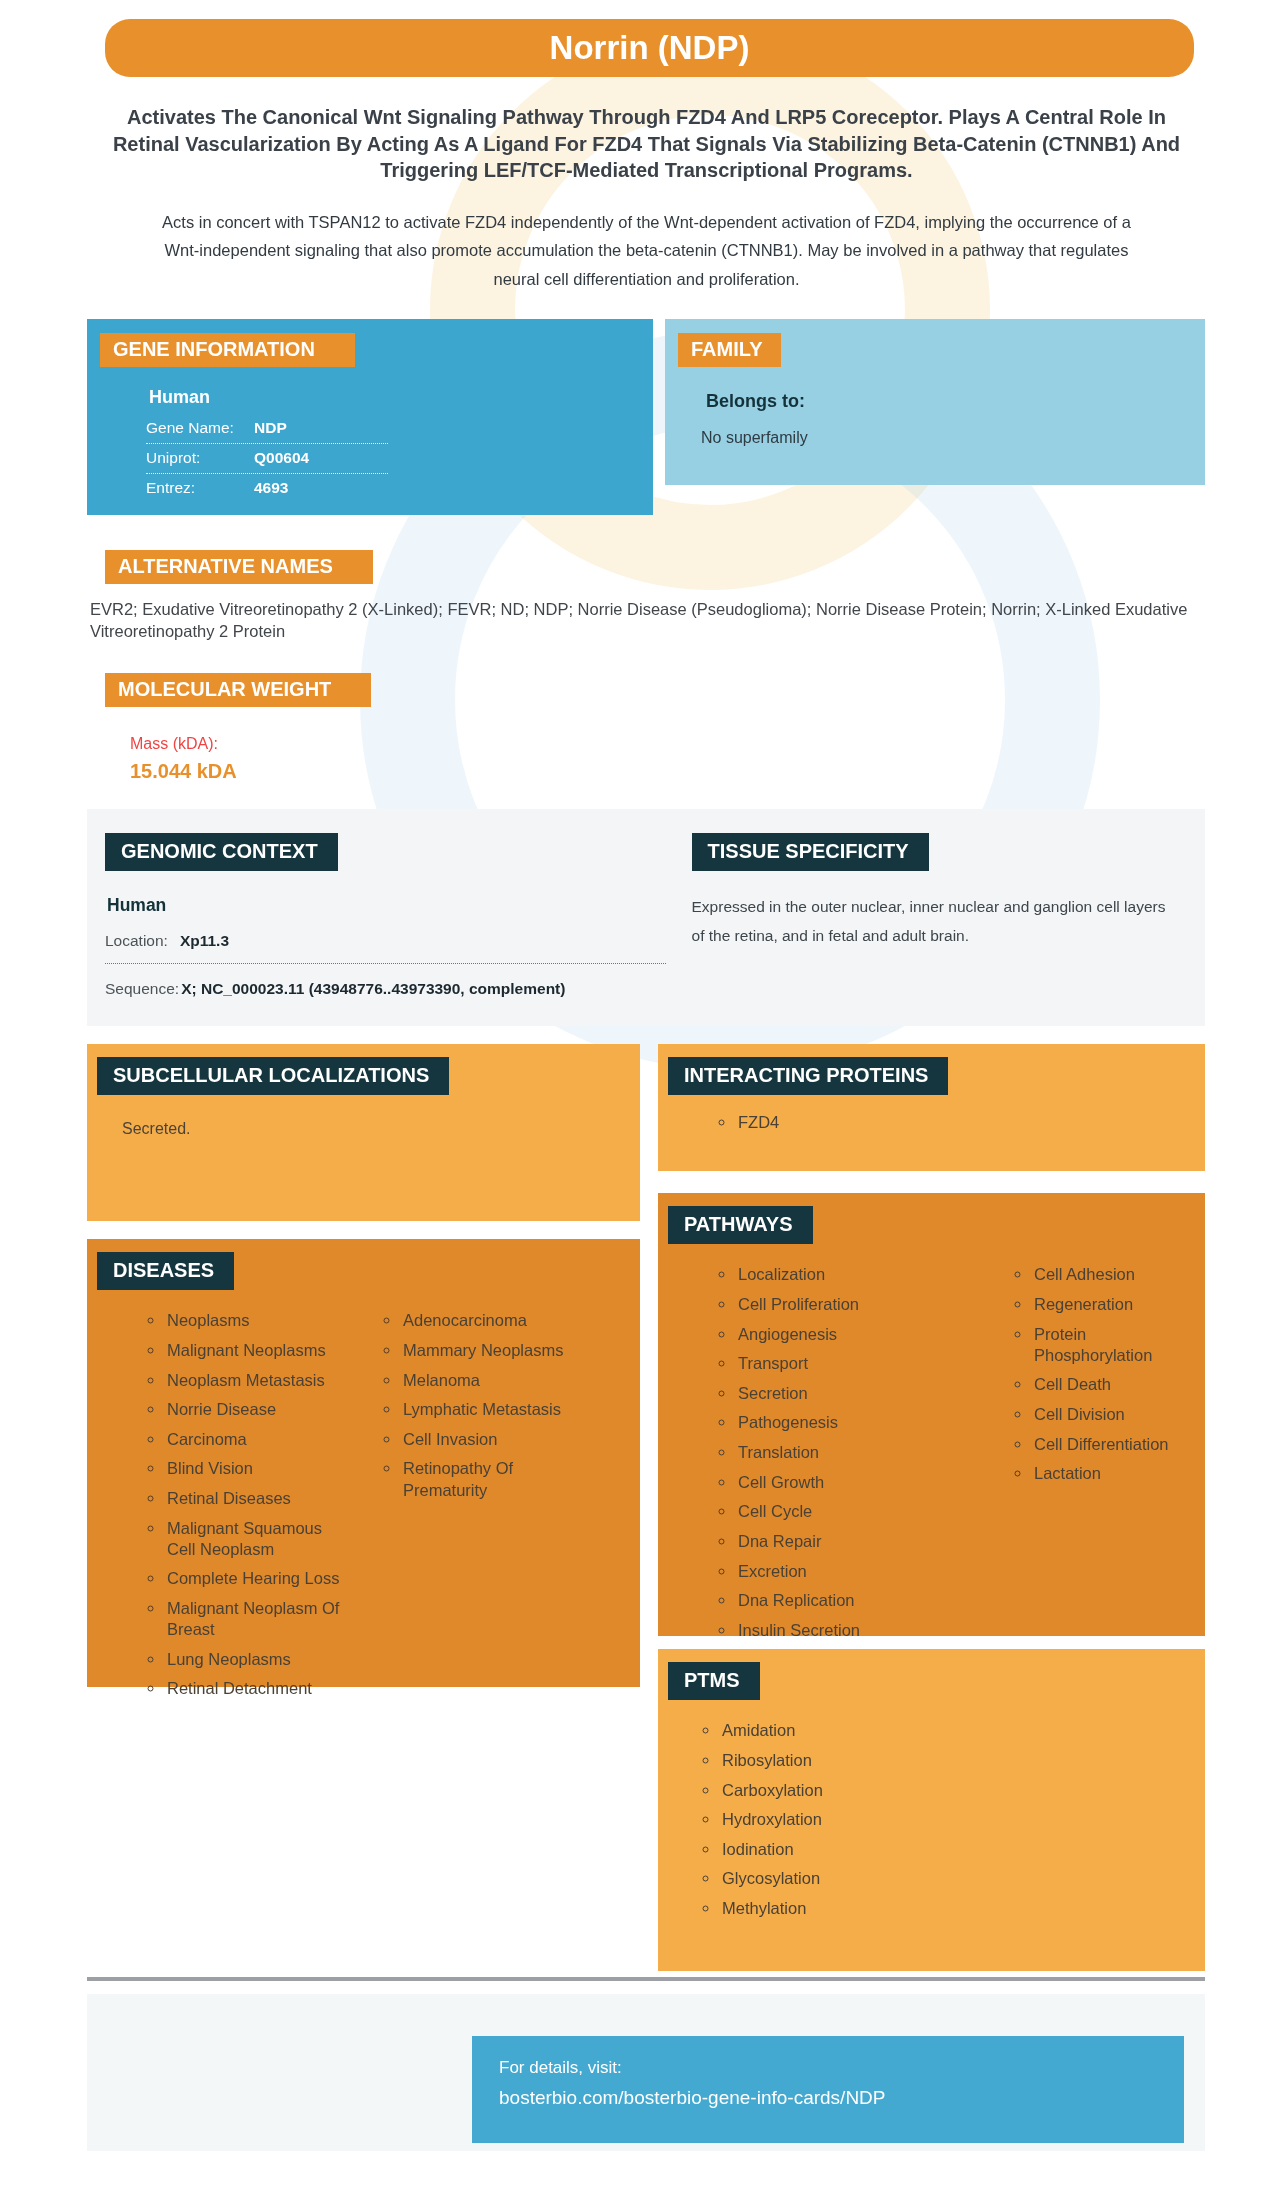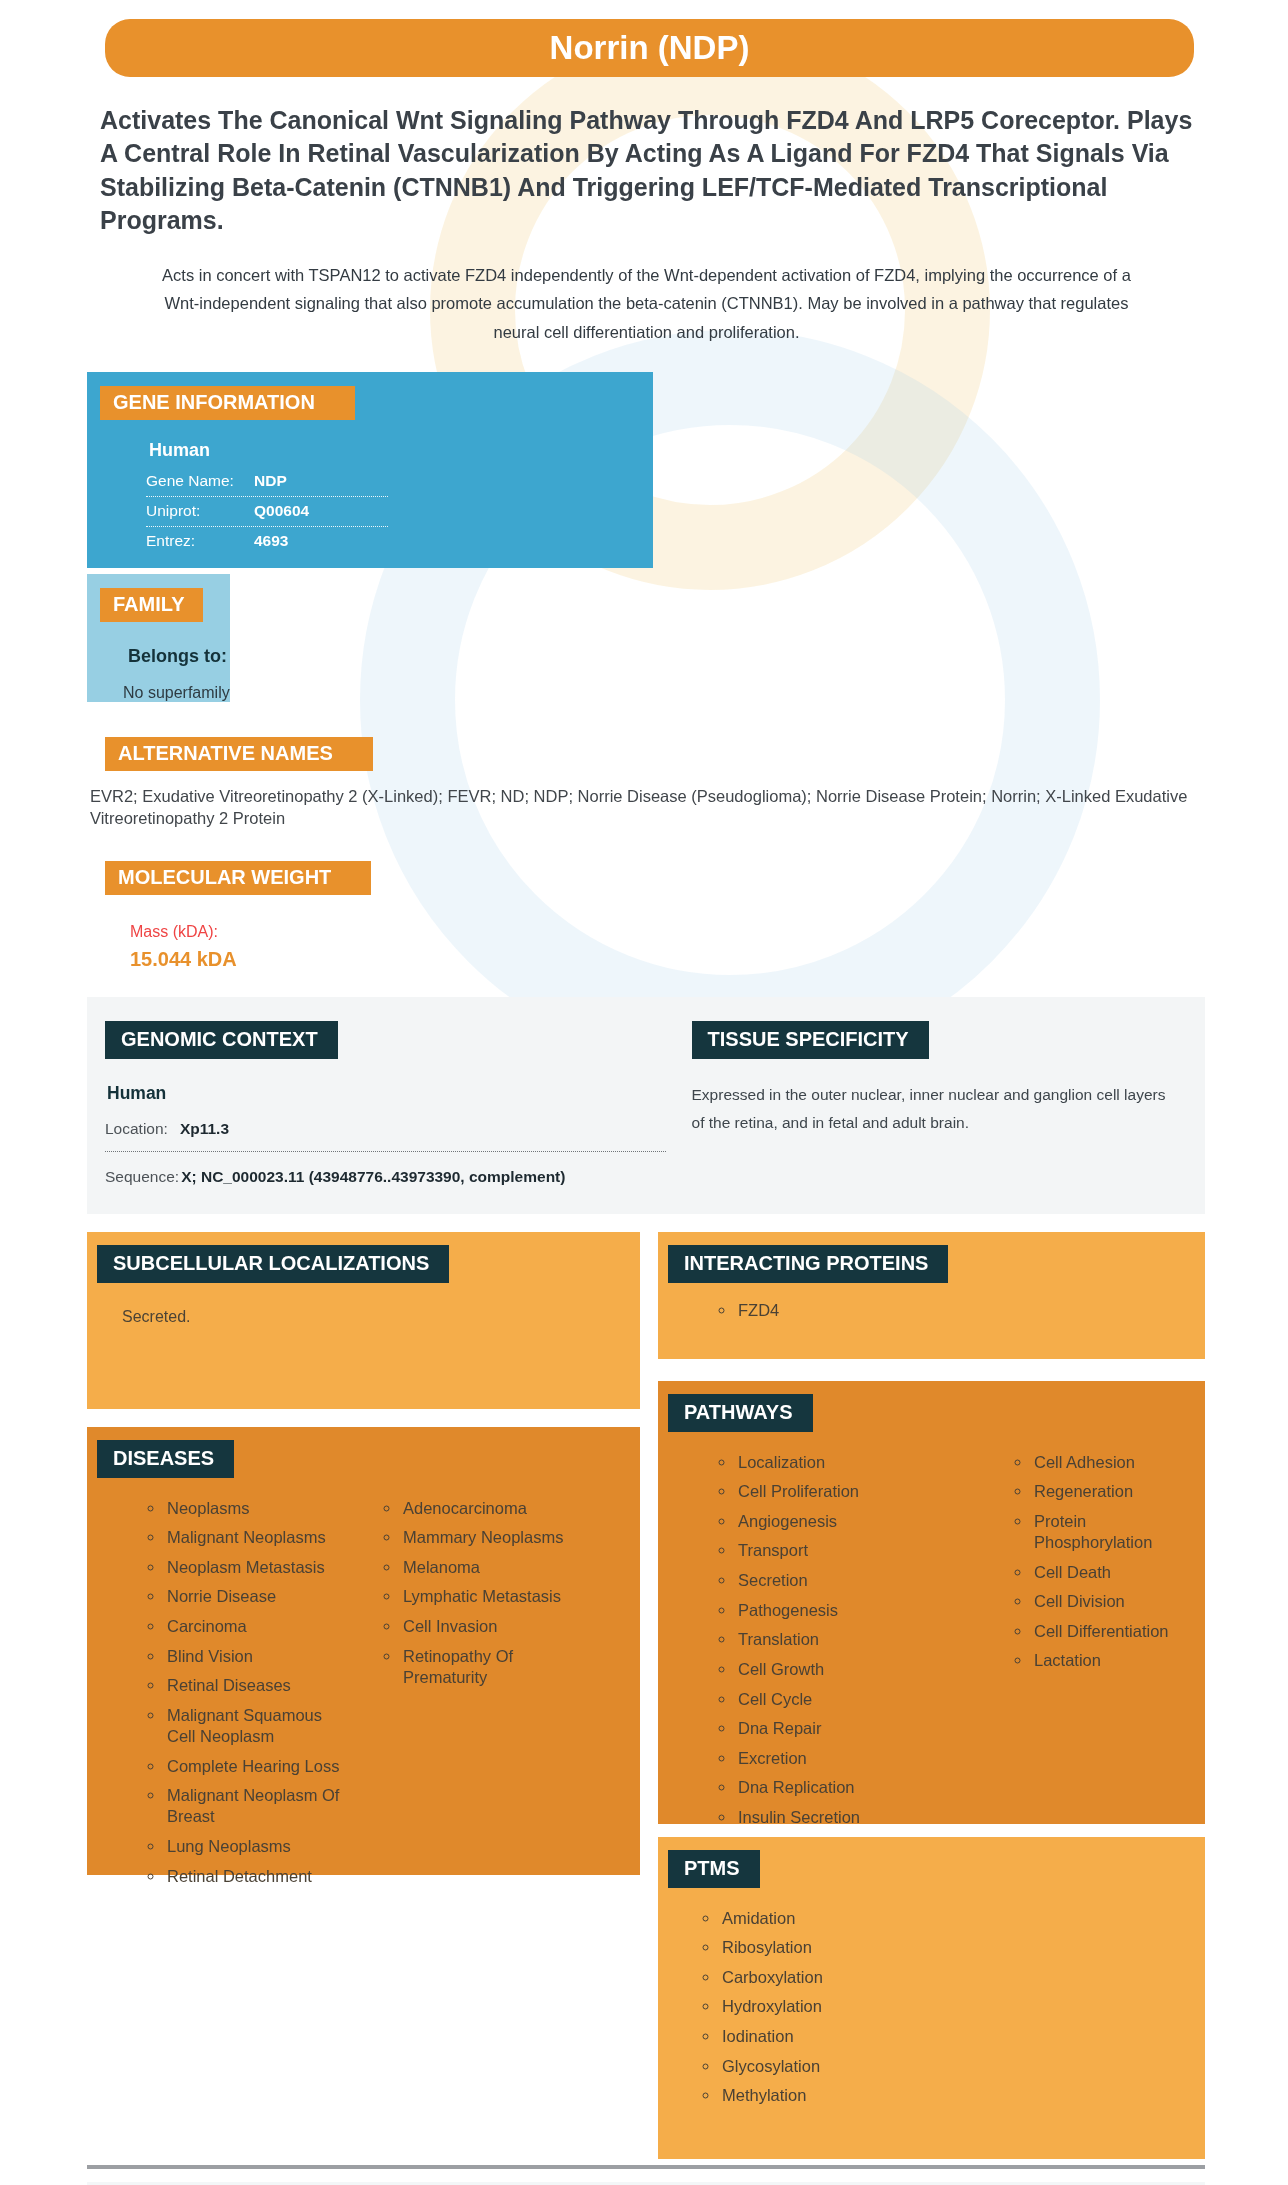--- a/index.html
+++ b/index.html
@@ -17,42 +17,42 @@
   .content { position: relative; z-index: 1; }
 
   
   .banner {
     margin: 19px 94px 0 105px; height: 58px;
     color: #fff; font-weight: bold; font-size: 33px;
     text-align: center; line-height: 58px;
   }
   .headline {
     margin: 27px 95px 0 100px;
-    font-size: 25px; font-weight: bold; color: #3a4148;
-    text-align: left; line-height: 1.33;
+    font-size: 20px; font-weight: bold; color: #3a4148;
+    text-align: center; line-height: 1.33;
   }
   .desc {
     margin: 24px 150px 0 155px;
     font-size: 16.5px; color: #333b42;
     text-align: center; line-height: 1.72;
   }
 
   
   .lbl-orange {
     display: inline-block; color: #fff; font-weight: bold; font-size: 20px;
     padding: 5px 40px 6px 13px;
   }
   .lbl-orange.pr-sm { padding-right: 18px; }
   .lbl-dark {
     display: inline-block; color: #fff; font-weight: bold; font-size: 20px;
     padding: 7px 20px 8px 16px;
   }
 
   
-  .top-row { display: flex; margin: 26px 83px 0 87px; gap: 6px; align-items: flex-start; flex-direction: column; }
+  .top-row { display: flex; margin: 26px 83px 0 87px; gap: 12px; align-items: flex-start; }
   .gene-box { width: 566px; height: 196px; }
   .gene-box .lbl-orange { margin: 14px 0 0 13px; }
   .gi-species { margin: 20px 0 6px 62px; color: #fff; font-weight: bold; font-size: 18px; }
   .gi-rows { margin-left: 59px; width: 242px; }
   .gi-row { display: flex; padding: 5px 0 6px; color: #fff; font-size: 15.5px; }
   .gi-row:not(:last-child) { border-bottom: 1px dotted #eaf6fb; }
   .gi-label { width: 108px; }
   .gi-value { font-weight: bold; }
   .family-box { flex: 1; height: 166px; }
   .family-box .lbl-orange { margin: 14px 0 0 13px; }

